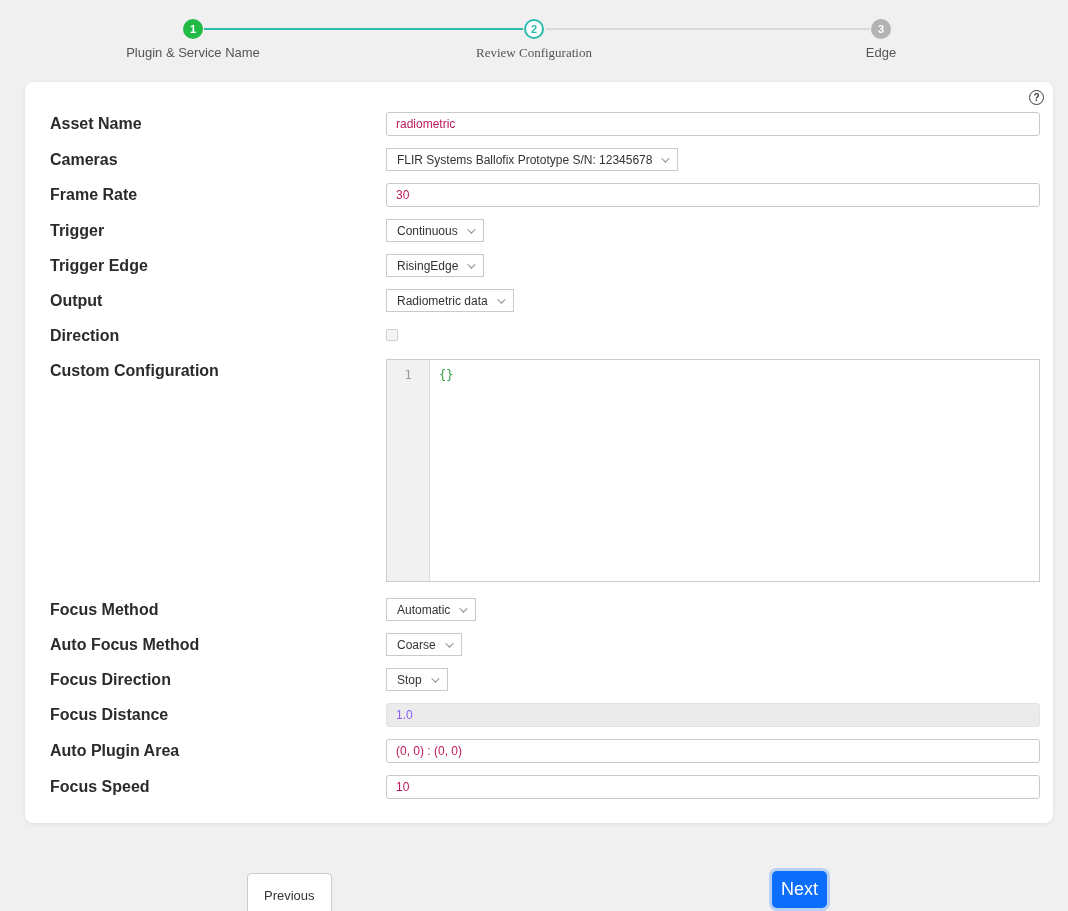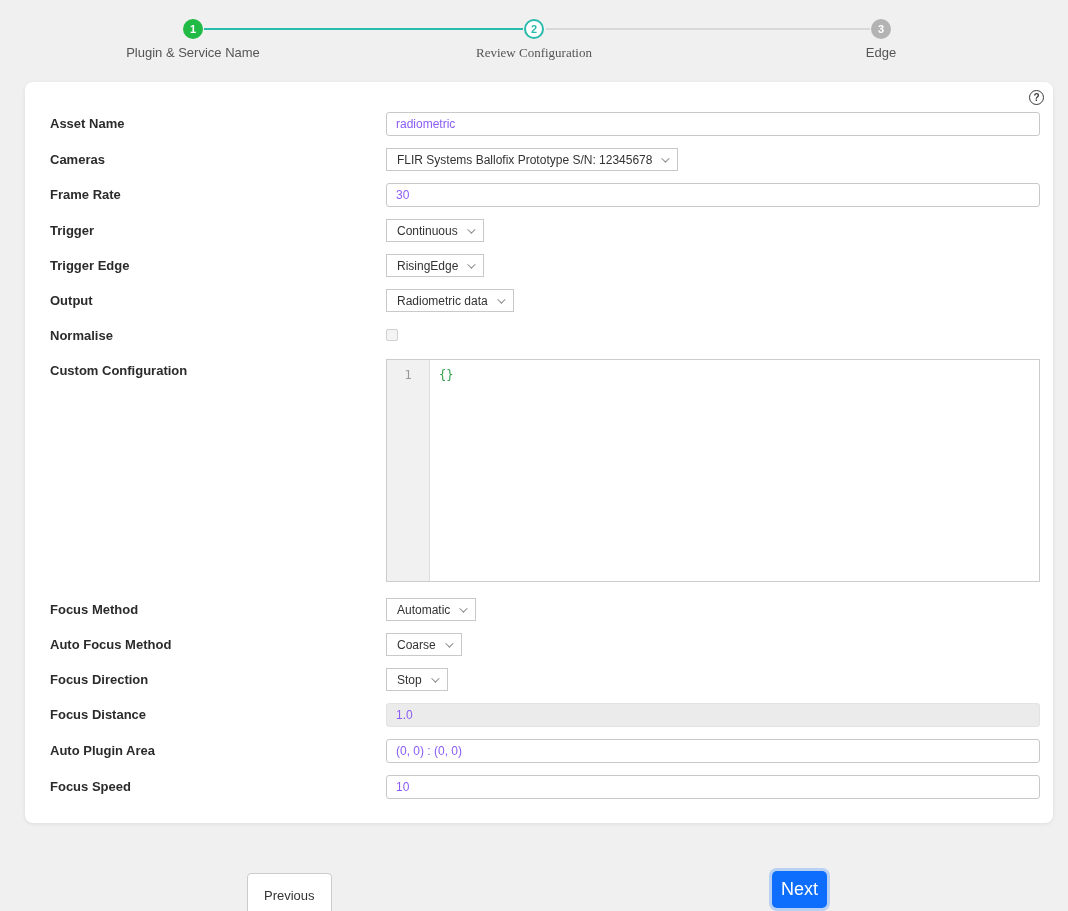--- a/index.html
+++ b/index.html
@@ -43,28 +43,28 @@
   .help-icon{
     position:absolute; top:8px; right:9px; width:15px; height:15px;
     border:1.5px solid #3a3a3a; border-radius:50%; color:#3a3a3a;
     display:flex; align-items:center; justify-content:center;
     font-size:10px; font-weight:bold; cursor:pointer; background:#fff;
   }
 
   
   .form-row{display:flex; align-items:flex-start; margin-bottom:12px;}
   .form-label{
-    width:345px; flex:0 0 345px; font-size:13px; font-weight:bold;
+    width:345px; flex:0 0 345px; font-size:16px; font-weight:bold;
     color:var(--label); padding-left:9px; padding-top:4px; line-height:16px;
   }
   .control-area{flex:1; min-width:0;}
 
   .text-input{
     width:100%; height:24px; border:1px solid var(--border); border-radius:3px;
-    font-family:"Liberation Sans", sans-serif; font-size:12px; color:#8b5cf6;
+    font-family:"Liberation Sans", sans-serif; font-size:12px; color:#be185d;
     padding:0 9px; background:#fff; outline:none;
   }
   .text-input.disabled{background:#ebebeb; border-color:#e2e2e2; color:#8b5cf6;}
 
   .select-box{
     display:inline-flex; align-items:center; gap:9px; height:23px;
     border:1px solid var(--border); border-radius:0; background:#fff;
     font-size:12px; color:#333; padding:0 10px; cursor:pointer; white-space:nowrap;
   }
   .chevron{
@@ -174,21 +174,21 @@
     <div class="form-label">Output</div>
     <div class="control-area">
       <div class="select-box">
         <span>Radiometric data</span>
         <span class="chevron"></span>
       </div>
     </div>
   </div>
 
   <div class="form-row row-checkbox">
-    <div class="form-label">Normalise</div>
+    <div class="form-label">Direction</div>
     <div class="control-area">
       <div class="checkbox"></div>
     </div>
   </div>
 
   <div class="form-row row-editor">
     <div class="form-label">Custom Configuration</div>
     <div class="control-area">
       <div class="code-editor">
         <div class="editor-gutter">1</div>

